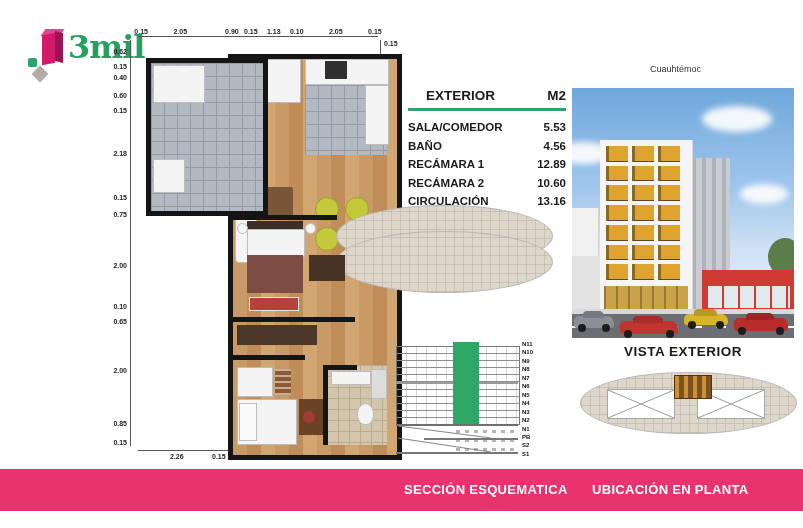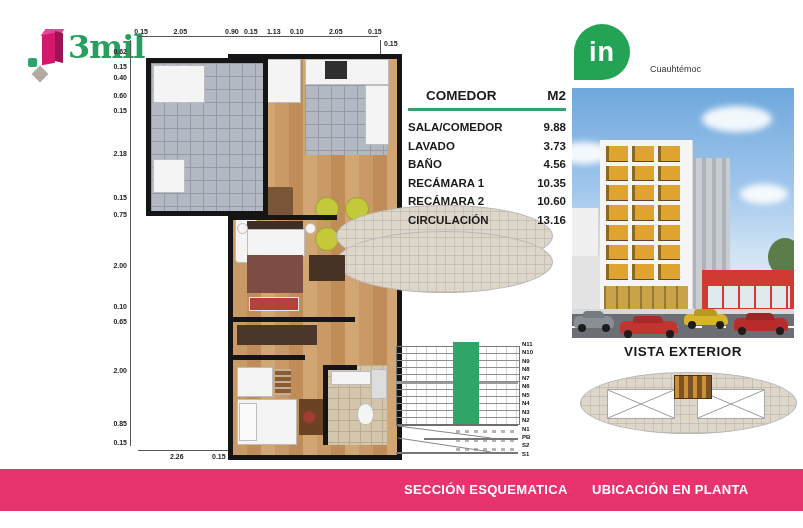--- a/index.html
+++ b/index.html
@@ -248,54 +248,47 @@
 
     <div class="abs tile" id="wing-room">
       <div class="furn wfurn" style="left:2px;top:2px;width:50px;height:36px;"></div>
       <div class="furn wfurn" style="left:2px;top:96px;width:30px;height:32px;"></div>
     </div>
   </div>
 </div>
 
 <div class="abs" id="spaces">
   <div class="hdr">
-    <span>COMEDOR</span>
+    <span>EXTERIOR</span>
     <span>M2</span>
   </div>
   <div class="rule" style="background: rgb(46, 163, 107);"></div>
   <div class="row">
     <span>SALA/COMEDOR</span>
-    <span>9.88</span>
-  </div>
-  <div class="row">
-    <span>LAVADO</span>
-    <span>3.73</span>
+    <span>5.53</span>
   </div>
   <div class="row">
     <span>BAÑO</span>
     <span>4.56</span>
   </div>
   <div class="row">
     <span>RECÁMARA 1</span>
-    <span>10.35</span>
+    <span>12.89</span>
   </div>
   <div class="row">
     <span>RECÁMARA 2</span>
     <span>10.60</span>
   </div>
   <div class="row">
     <span>CIRCULACIÓN</span>
     <span>13.16</span>
   </div>
 </div>
 
 <div class="abs" id="ejelogo">
-  <div class="pin" style="background: rgb(35, 164, 85);">
-    <span>in</span>
-  </div>
   <div class="eje-sub">Cuauhtémoc</div>
 </div>
 
 <div class="abs" id="render">
   <div class="cloud" style="left:130px;top:18px;width:70px;height:26px;"></div>
   <div class="cloud" style="left:-16px;top:54px;width:56px;height:22px;"></div>
   <div class="cloud" style="left:168px;top:96px;width:48px;height:20px;"></div>
   <div class="bldg-left1"></div>
   <div class="bldg-left2"></div>
   <div class="tower-side"></div>

